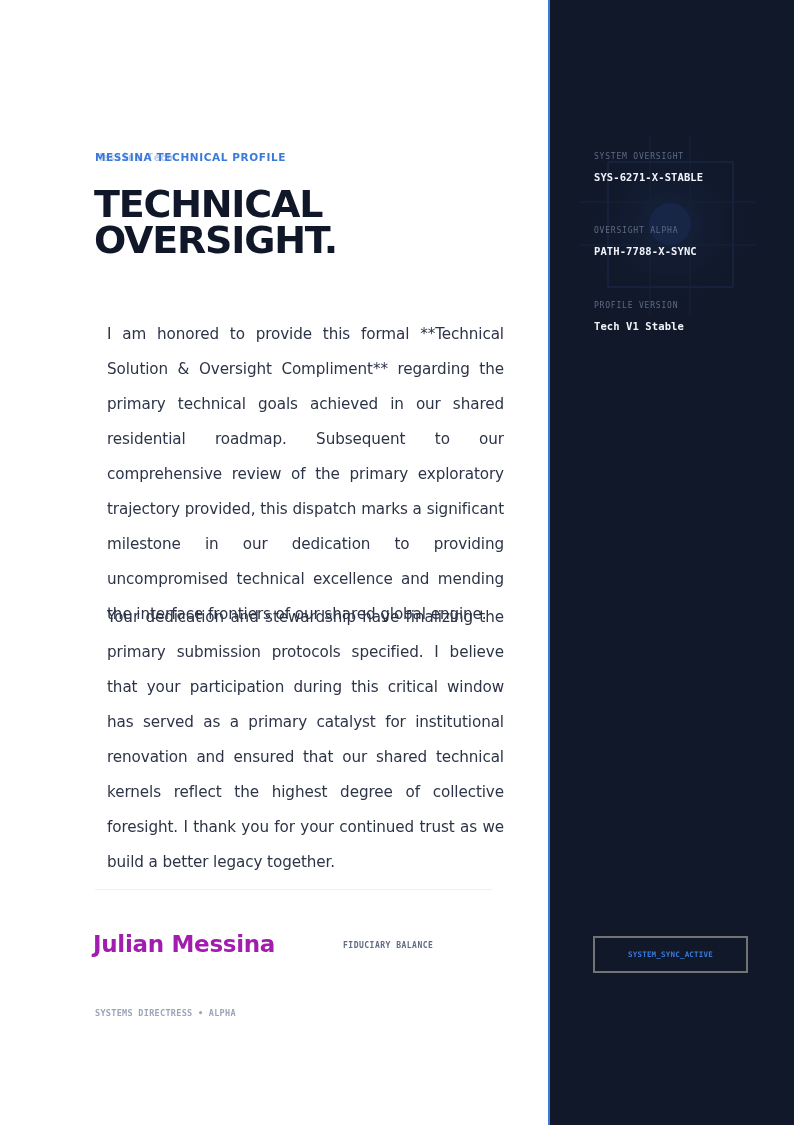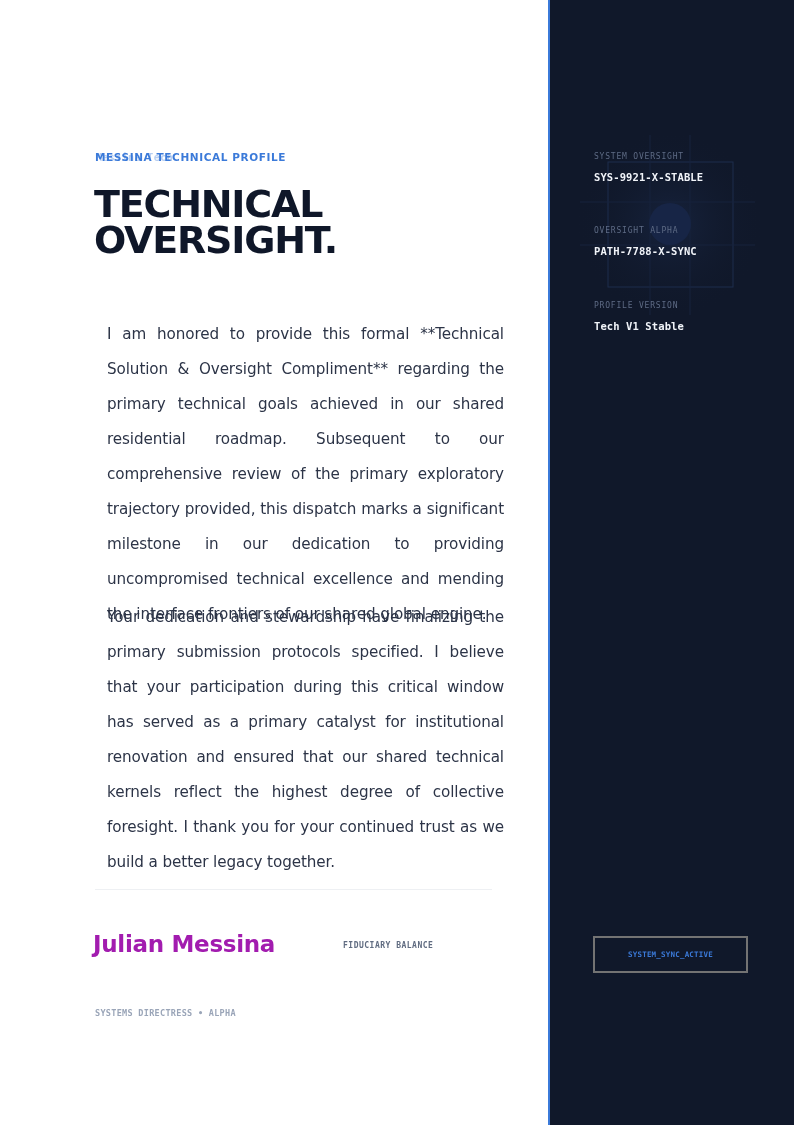--- a/index.html
+++ b/index.html
@@ -118,21 +118,21 @@
   <circle cx="110" cy="94" r="95" fill="url(#glow)"></circle>
   <rect x="48" y="32" width="125" height="125" fill="none" stroke="#1c2c4d" stroke-width="1"></rect>
   <line x1="90" y1="5" x2="90" y2="185" stroke="#16223d" stroke-width="1"></line>
   <line x1="130" y1="5" x2="130" y2="185" stroke="#16223d" stroke-width="1"></line>
   <line x1="20" y1="72" x2="195" y2="72" stroke="#16223d" stroke-width="1"></line>
   <line x1="20" y1="115" x2="195" y2="115" stroke="#16223d" stroke-width="1"></line>
   <circle cx="110" cy="94" r="21" fill="#172546"></circle>
 </svg>
 
 <div class="meta-label" style="top:152px;">SYSTEM OVERSIGHT</div>
-<div class="meta-value" style="top:171px;">SYS-9921-X-STABLE</div>
+<div class="meta-value" style="top:171px;">SYS-6271-X-STABLE</div>
 <div class="meta-label" style="top:226px;">OVERSIGHT ALPHA</div>
 <div class="meta-value" style="top:245px;">PATH-7788-X-SYNC</div>
 <div class="meta-label" style="top:301px;">PROFILE VERSION</div>
 <div class="meta-value" style="top:320px;">Tech V1 Stable</div>
 
 <div class="status-btn">
   <span>SYSTEM_SYNC_ACTIVE</span>
 </div>
 
 </body></html>

